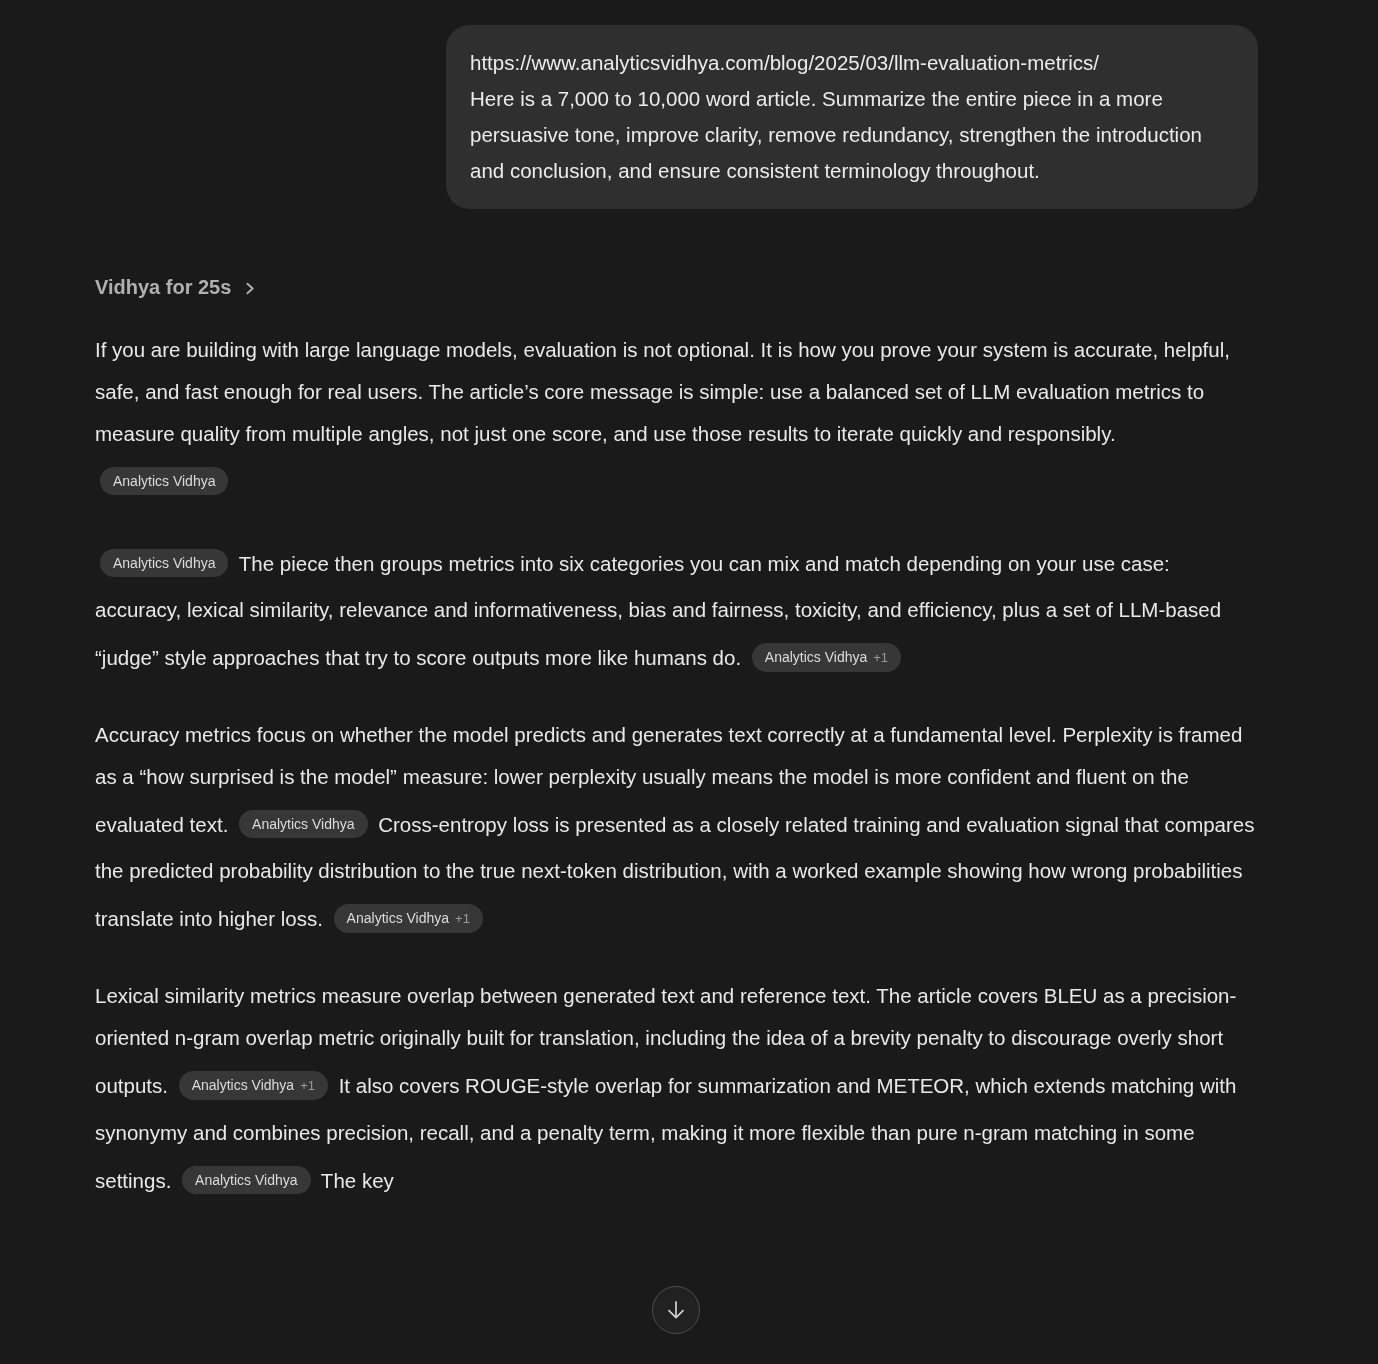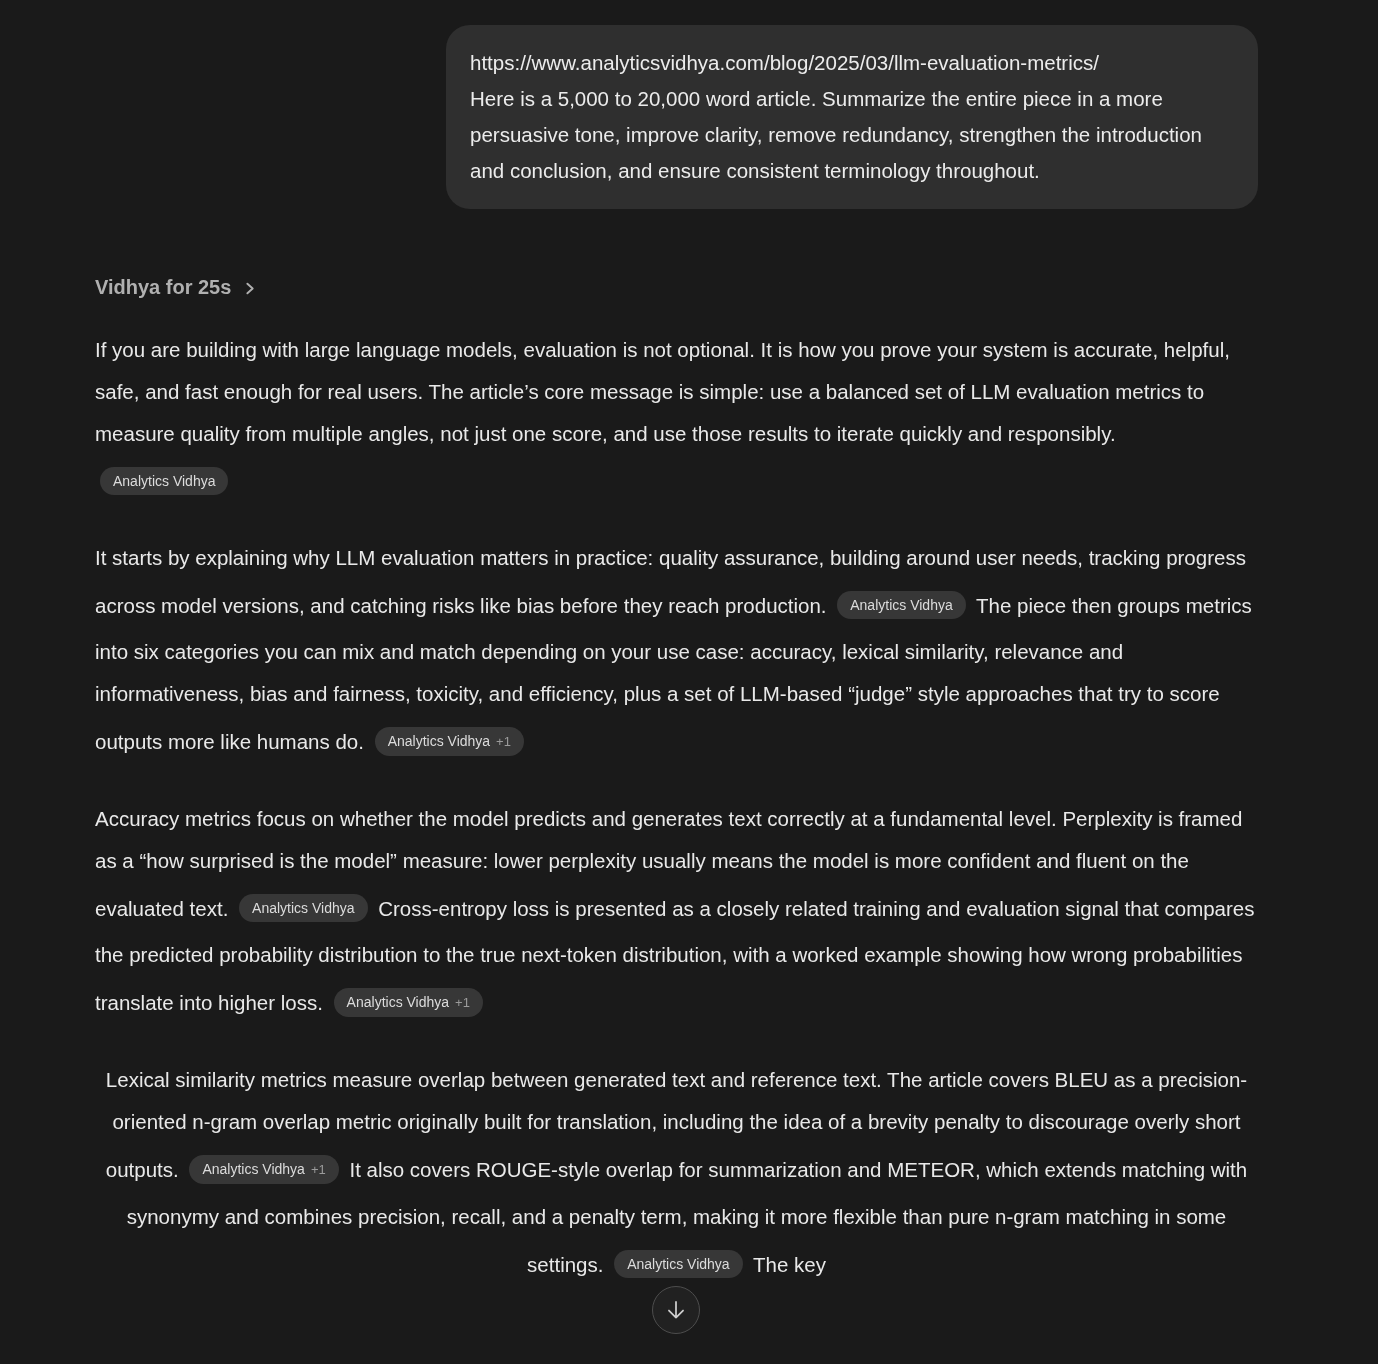--- a/index.html
+++ b/index.html
@@ -42,21 +42,21 @@
   .thought-row svg { display: block; margin-top: 2px; }
 
   
   .response { margin-top: 28px; }
   .para {
     font-size: 20.5px;
     line-height: 42px;
     color: #e9e9e9;
     margin-bottom: 30px;
   }
-  .para:last-child { margin-bottom: 0; text-align: center; }
+  .para:last-child { margin-bottom: 0; }
 
   .pill {
     display: inline-flex;
     align-items: baseline;
     gap: 6px;
     background: #373737;
     border-radius: 999px;
     padding: 6px 13px;
     font-size: 14px;
     line-height: 16px;
@@ -88,38 +88,38 @@
 </style>
 </head>
 <body>
 
 <div class="page">
   <div class="content">
 
     <div class="user-row">
       <div class="user-bubble">
         <div class="url">https://www.analyticsvidhya.com/blog/2025/03/llm-evaluation-metrics/</div>
-        <div>Here is a 5,000 to 20,000 word article. Summarize the entire piece in a more persuasive tone, improve clarity, remove redundancy, strengthen the introduction and conclusion, and ensure consistent terminology throughout.</div>
+        <div>Here is a 7,000 to 10,000 word article. Summarize the entire piece in a more persuasive tone, improve clarity, remove redundancy, strengthen the introduction and conclusion, and ensure consistent terminology throughout.</div>
       </div>
     </div>
 
     <div class="thought-row">
       <span>Vidhya for 25s</span>
       <span>
         <svg width="17" height="17" viewBox="0 0 16 16" fill="none">
           <polyline points="6 3.5 11 8 6 12.5" stroke="#b0b0b0" stroke-width="1.8" stroke-linecap="round" stroke-linejoin="round"></polyline>
         </svg>
       </span>
     </div>
 
     <div class="response" id="response">
         <p class="para"><span>If you are building with large language models, evaluation is not optional. It is how you prove your system is accurate, helpful, safe, and fast enough for real users. The article’s core message is simple: use a balanced set of LLM evaluation metrics to measure quality from multiple angles, not just one score, and use those results to iterate quickly and responsibly.</span> <span class="pill">
             <span class="pill-label">Analytics Vidhya</span>
           </span> </p>
-        <p class="para"><span>It starts by explaining why LLM evaluation matters in practice: quality assurance, building around user needs, tracking progress across model versions, and catching risks like bias before they reach production.</span> <span class="pill">
+        <p class="para"> <span class="pill">
             <span class="pill-label">Analytics Vidhya</span>
           </span> <span>The piece then groups metrics into six categories you can mix and match depending on your use case: accuracy, lexical similarity, relevance and informativeness, bias and fairness, toxicity, and efficiency, plus a set of LLM-based “judge” style approaches that try to score outputs more like humans do.</span> <span class="pill">
             <span class="pill-label">Analytics Vidhya</span>
             <span class="pill-extra">+1</span>
           </span> </p>
         <p class="para"><span>Accuracy metrics focus on whether the model predicts and generates text correctly at a fundamental level. Perplexity is framed as a “how surprised is the model” measure: lower perplexity usually means the model is more confident and fluent on the evaluated text.</span> <span class="pill">
             <span class="pill-label">Analytics Vidhya</span>
           </span> <span>Cross-entropy loss is presented as a closely related training and evaluation signal that compares the predicted probability distribution to the true next-token distribution, with a worked example showing how wrong probabilities translate into higher loss.</span> <span class="pill">
             <span class="pill-label">Analytics Vidhya</span>
             <span class="pill-extra">+1</span>

